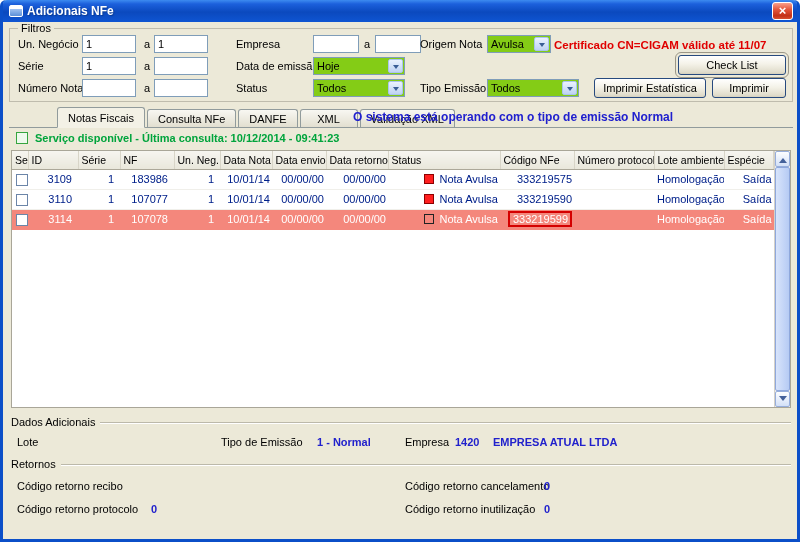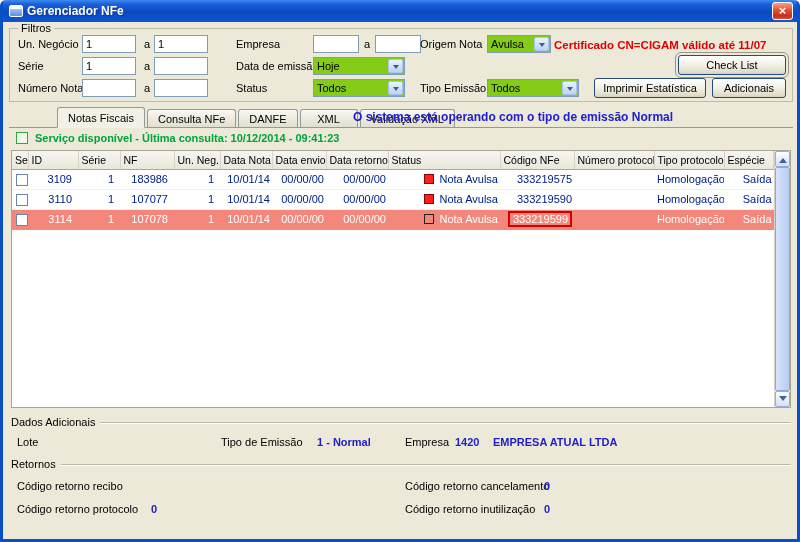--- a/index.html
+++ b/index.html
@@ -134,21 +134,21 @@
   .rule{ flex:1; height:2px; border-top:1px solid #BCB9AA; border-bottom:1px solid #FFFFFF; margin-top:1px; }
   .s-lbl{ position:absolute; font-size:11px; color:#000; white-space:nowrap; }
   .s-val{ position:absolute; font-size:11px; font-weight:bold; color:var(--value_blue,#2121CC); white-space:nowrap; }
 </style>
 </head>
 <body>
 
 <div class="window">
   <div class="titlebar">
     <span class="app-ic"></span>
-    <span class="title">Gerenciador NFe</span>
+    <span class="title">Adicionais NFe</span>
     <span class="close">×</span>
   </div>
 
   <div class="client">
 
     <div class="group filtros">
       <span class="glabel">Filtros</span>
 
       <span class="f-lbl" style="left:8px;top:9px">Un. Negócio</span>
       <input class="xp-in" style="left: 72px; top: 6px; width: 54px;" value="1">
@@ -199,21 +199,21 @@
         <span class="dd-txt">Todos</span>
         <span class="dd-btn">
             <span class="tri-down"></span>
           </span>
       </div>
 
       <span class="cert">Certificado CN=CIGAM válido até 11/07</span>
 
       <div class="xp-btn btn-default" style="left:668px;top:26px;width:108px">Check List</div>
       <div class="xp-btn" style="left:584px;top:49px;width:112px">Imprimir Estatística</div>
-      <div class="xp-btn" style="left:702px;top:49px;width:74px">Adicionais</div>
+      <div class="xp-btn" style="left:702px;top:49px;width:74px">Imprimir</div>
     </div>
 
     <div class="tabbar">
       <div class="tabs">
 
           <div class="tab active">
             <span>Notas Fiscais</span>
           </div>
 
           <div class="tab">
@@ -265,21 +265,21 @@
                 <th>ID</th>
                 <th>Série</th>
                 <th>NF</th>
                 <th>Un. Neg.</th>
                 <th>Data Nota</th>
                 <th>Data envio</th>
                 <th>Data retorno</th>
                 <th>Status</th>
                 <th>Código NFe</th>
                 <th>Número protocolo</th>
-                <th>Tipo protocolo</th>
+                <th>Lote ambiente</th>
                 <th>Espécie</th>
               </tr>
           </thead>
           <tbody>
 
               <tr>
                 <td><span class="cb"></span></td>
                 <td class="num">3109</td>
                 <td class="num">1</td>
                 <td class="num">183986</td>

